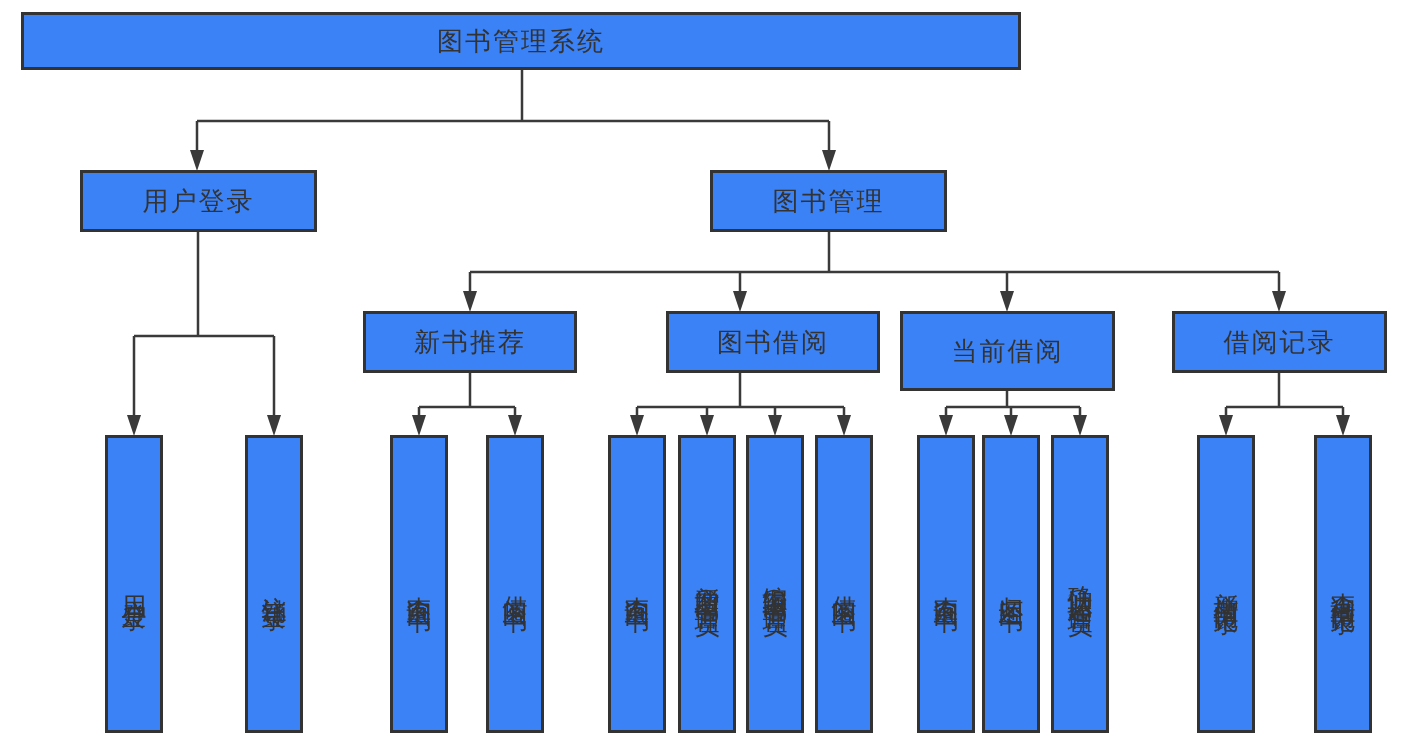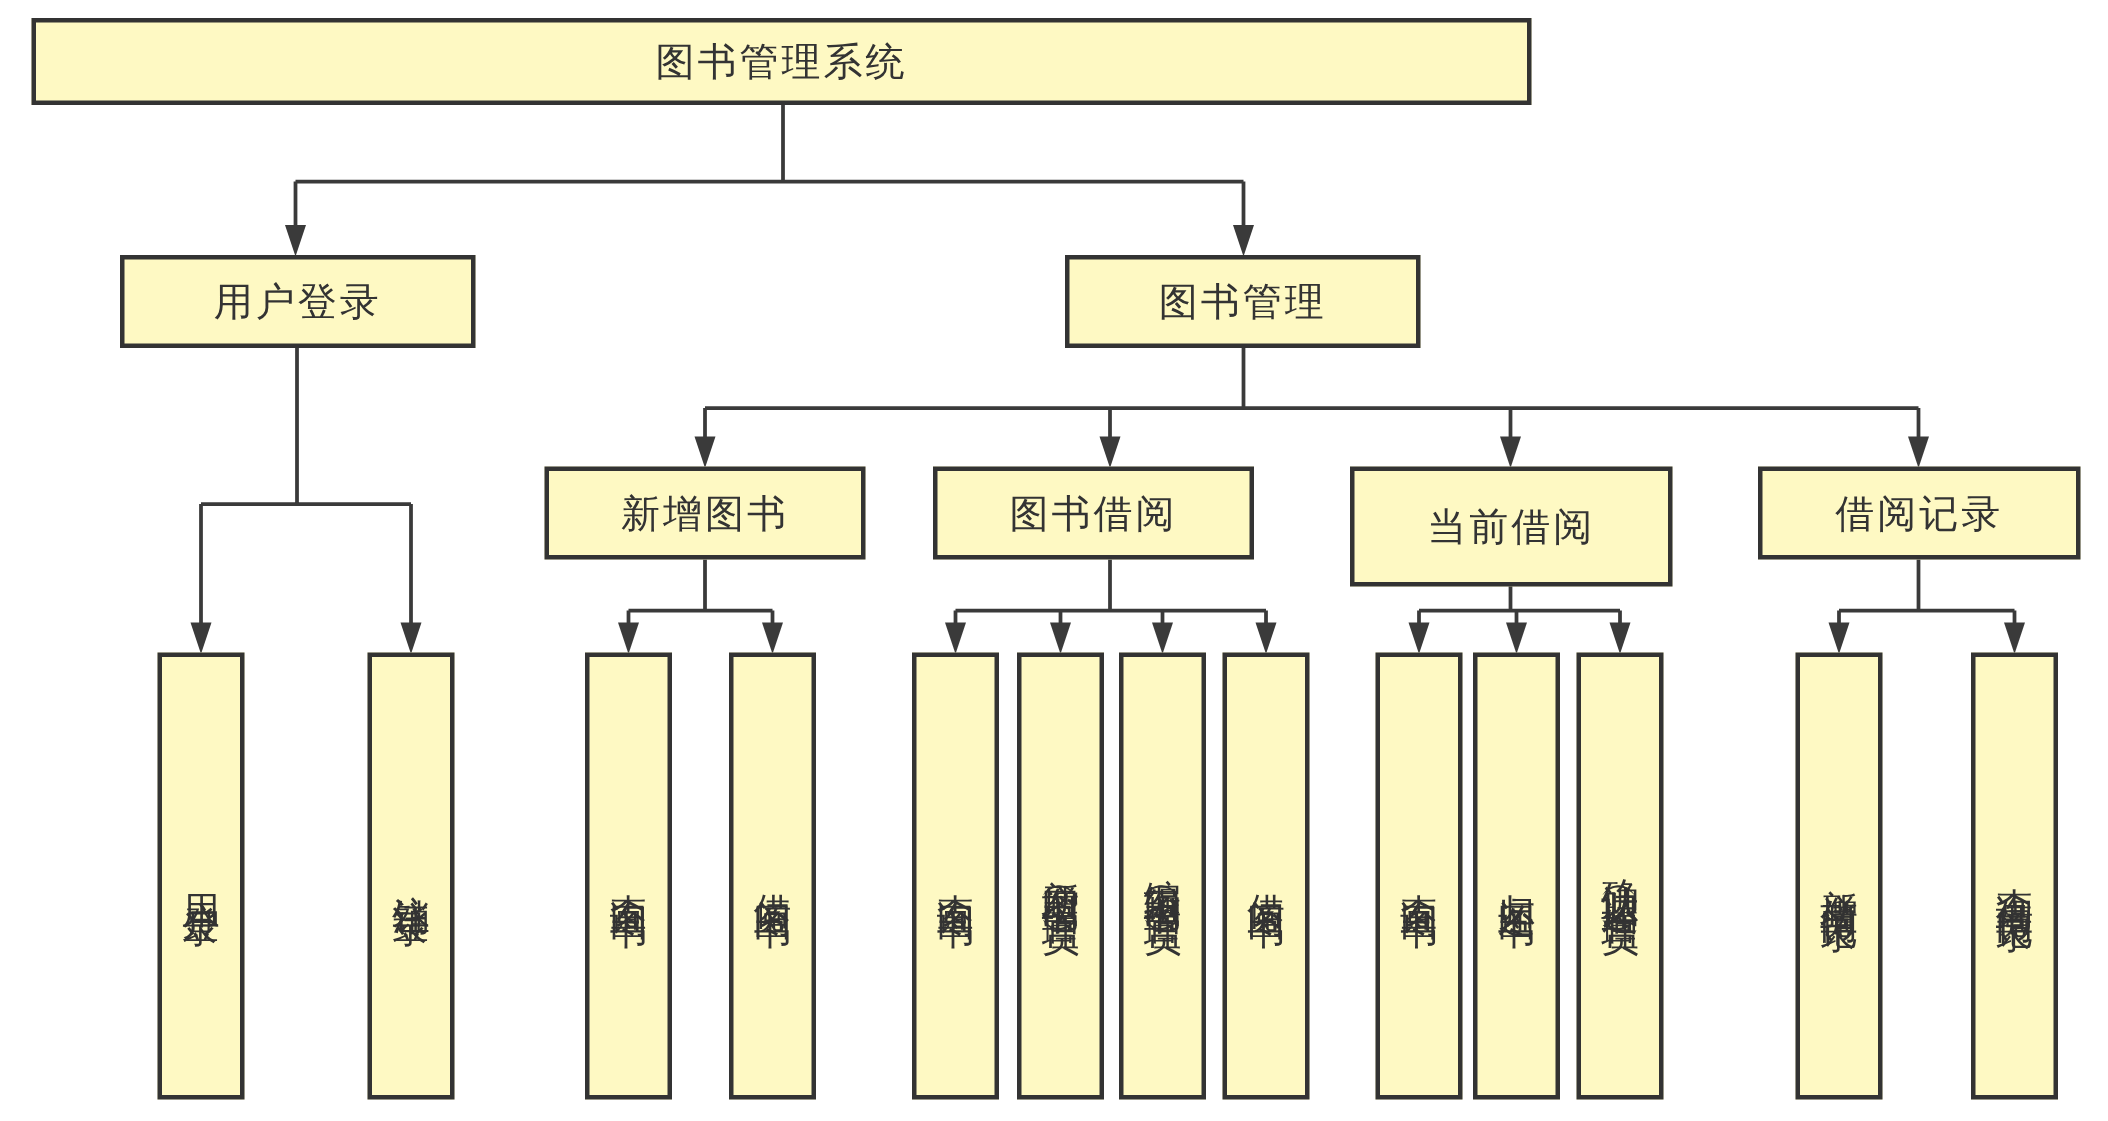--- a/index.html
+++ b/index.html
@@ -25,21 +25,21 @@
     fill: none;
     stroke: currentColor;
     stroke-width: 2.5;
   }
   svg.connectors polygon {
     fill: currentColor;
     stroke: none;
   }
   .box {
     position: absolute;
-    background: #fef9c3;
+    background: #3b82f6;
     border: 3px solid var(--box_border, #333333);
     box-sizing: border-box;
     display: flex;
     align-items: center;
     justify-content: center;
     color: var(--text, #333333);
     font-size: 26px;
     letter-spacing: 2px;
     white-space: nowrap;
   }
@@ -121,22 +121,22 @@
       <polygon points="1219,415 1233,415 1226,436"></polygon>
       <polygon points="1336,415 1350,415 1343,436"></polygon>
     </g>
   </svg>
 
   <div class="box" style="left:21px; top:12px; width:1000px; height:58px;">图书管理系统</div>
 
   <div class="box" style="left:80px; top:170px; width:237px; height:62px;">用户登录</div>
   <div class="box" style="left:710px; top:170px; width:237px; height:62px;">图书管理</div>
 
-  <div class="box" style="left:363px; top:311px; width:214px; height:62px;">新增图书</div>
-  <div class="box" style="left:622px; top:311px; width:214px; height:62px;">图书借阅</div>
+  <div class="box" style="left:363px; top:311px; width:214px; height:62px;">新书推荐</div>
+  <div class="box" style="left:666px; top:311px; width:214px; height:62px;">图书借阅</div>
   <div class="box" style="left:900px; top:311px; width:215px; height:80px;">当前借阅</div>
   <div class="box" style="left:1172px; top:311px; width:215px; height:62px;font-family:Liberation Serif, serif;">借阅记录</div>
 
   <div class="box leaf" style="left:105px;">
     <span class="vtext">用户登录</span>
   </div>
   <div class="box leaf" style="left:245px;">
     <span class="vtext">注销登录</span>
   </div>
 

